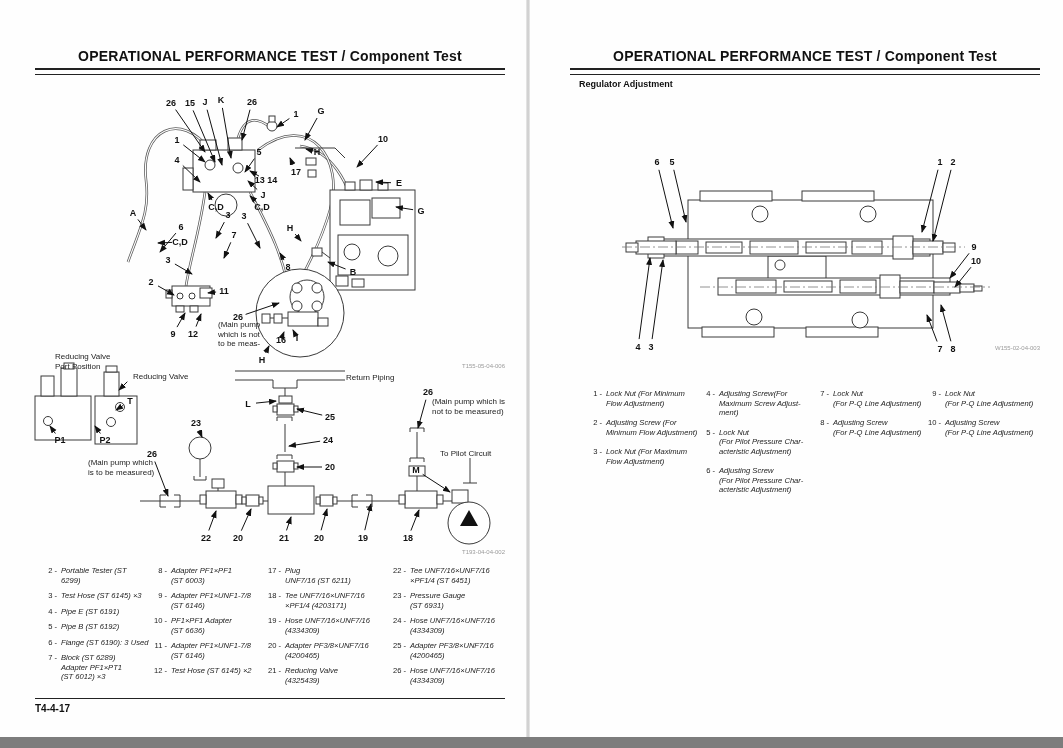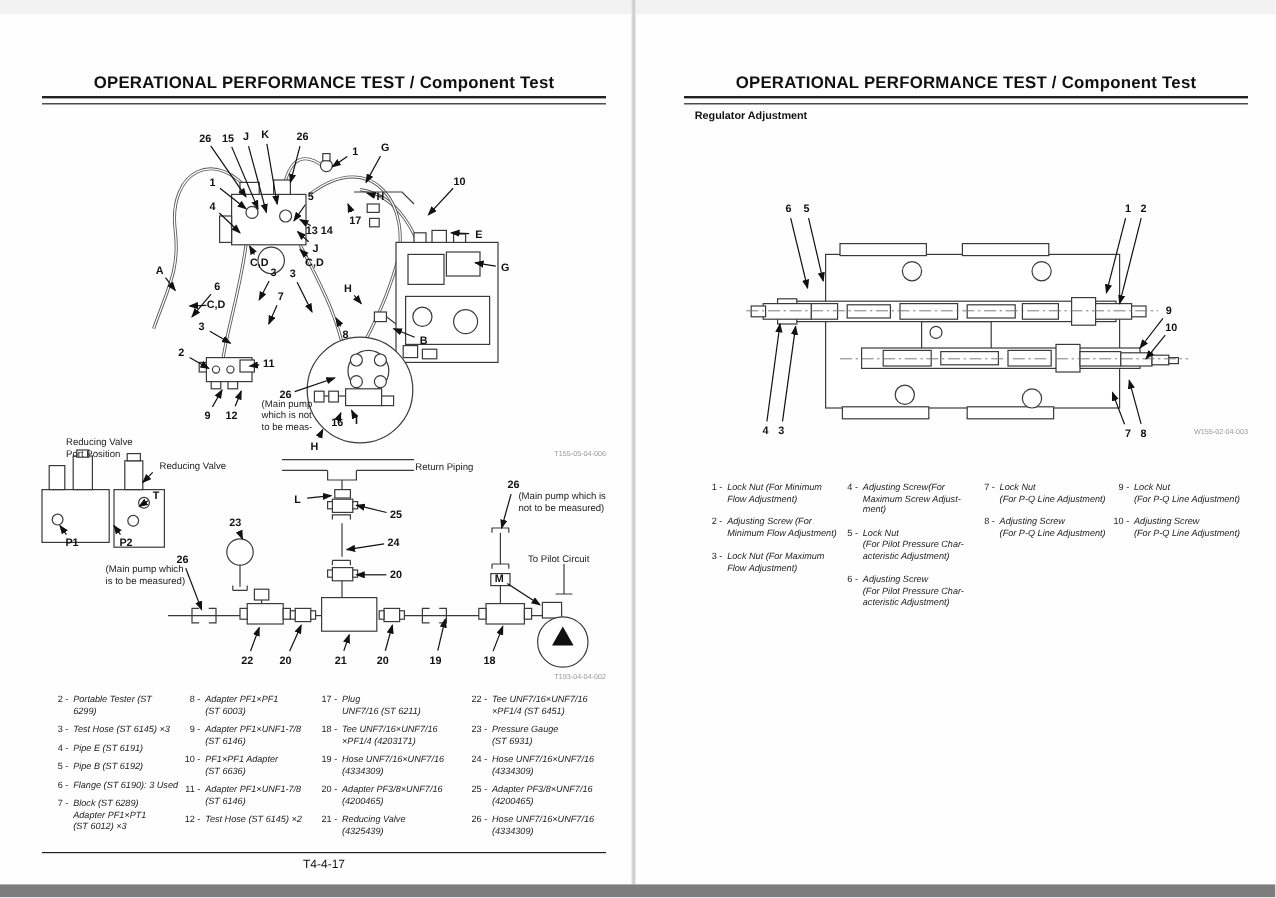--- a/index.html
+++ b/index.html
@@ -1,18 +1,18 @@
 <!DOCTYPE html>
 <html><head>
 <meta charset="utf-8">
 <style>
   html,body{margin:0;padding:0;background:#ffffff;}
   .canvas{position:relative;width:1063px;height:748px;background:#f2f2f2;overflow:hidden;
           font-family:"Liberation Sans",sans-serif;color:#1a1a1a;}
-  .page{position:absolute;top:12px;height:737px;background:#fefefe;padding-left:29px;}
+  .page{position:absolute;top:0;height:737px;background:#fefefe;padding-left:29px;}
   .page-left{left:0;width:526px;}
   .page-right{left:530px;width:533px;}
   .seam{position:absolute;left:526px;top:0;width:4px;height:737px;
         background:linear-gradient(90deg,#ececec,#c9c9c9,#ececec);}
   .bottom-bar{position:absolute;left:0;top:737px;width:1063px;height:11px;background:#7d7d7d;}
 
   .page-header{position:absolute;top:48px;text-align:center;}
   .page-left  .page-header{left:35px;width:470px;}
   .page-right .page-header{left:40px;width:470px;}
   .page-title{font-size:14px;font-weight:bold;letter-spacing:.2px;color:#111;}
@@ -41,21 +41,21 @@
   .list-col{position:absolute;top:0;}
   .pl-item{display:flex;margin-bottom:6px;}
   .legend .pl-item{margin-bottom:10px;}
   .pl-num{flex:none;width:19px;text-align:right;margin-right:4px;font-size:7.6px;line-height:9.5px;white-space:nowrap;color:#222;}
   .pl-text{font-size:7.6px;line-height:9.5px;white-space:pre;color:#222;font-style:italic;}
 
   .page-footer{position:absolute;top:698px;}
   .page-left  .page-footer{left:35px;width:470px;}
   .page-right .page-footer{left:40px;width:475px;}
   .footer-rule{border-top:1.5px solid #222;}
-  .footer-text{margin-top:4px;text-align:center;font-size:10px;font-weight:normal;color:#111;}
+  .footer-text{margin-top:4px;text-align:left;font-size:10px;font-weight:bold;color:#111;}
 </style>
 </head>
 <body>
 
 <div class="canvas">
 
   <div class="page page-left">
     <div class="page-header">
       <div class="page-title">OPERATIONAL PERFORMANCE TEST / Component Test</div>
       <div class="header-rule"></div>

